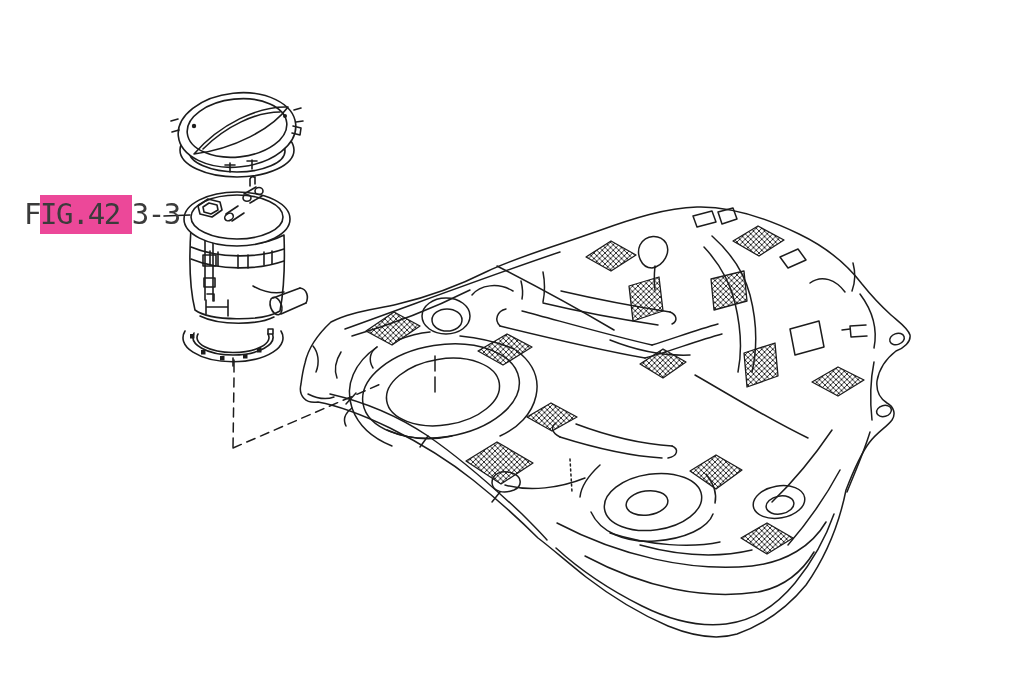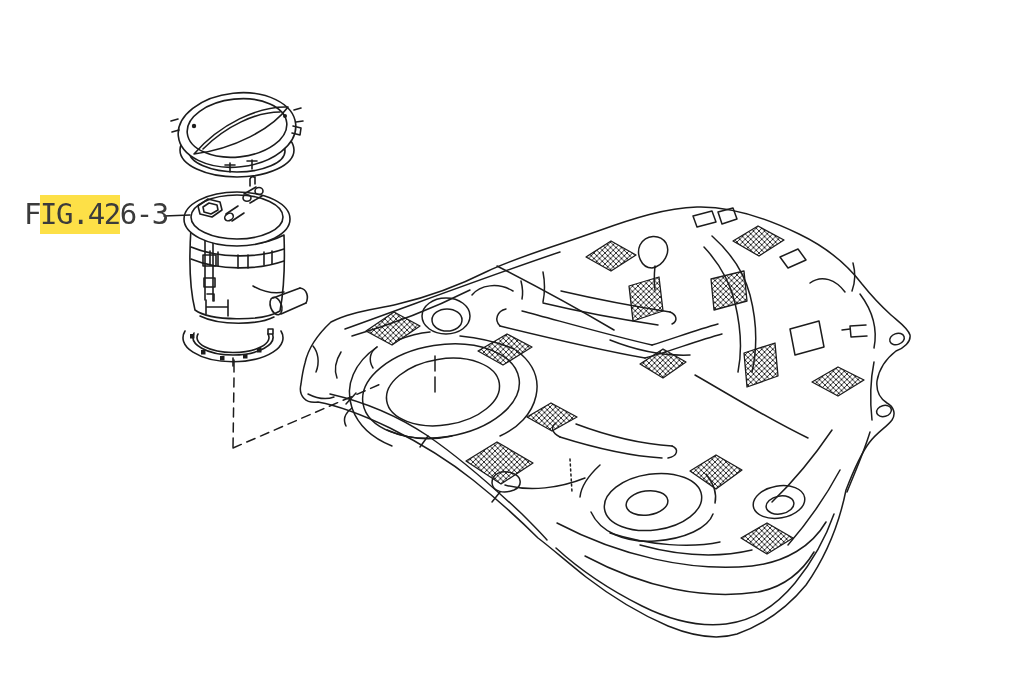--- a/index.html
+++ b/index.html
@@ -16,22 +16,22 @@
     left:24px;top:197px;
     font-size:29px;
     letter-spacing:-1.5px;
     color:#3b3b3b;
     white-space:nowrap;
     line-height:34px;
     cursor:pointer;
     user-select:none;
   }
   .fig-label .hl{
-    background:#fde047;
-    padding:2px 0 3px 0;
+    background:#ec4899;
+    padding:2px 12px 3px 0;
   }
 </style>
 </head>
 <body>
 
 <div id="stage">
 
   <svg width="1014" height="682" viewBox="0 0 1014 682">
     <defs>
       <pattern id="xh" width="5.5" height="5.5" patternUnits="userSpaceOnUse">
@@ -253,16 +253,16 @@
         <ellipse cx="276" cy="306" rx="5.5" ry="9" transform="rotate(-20 276 306)"></ellipse>
         <path d="M273,298 L300,288 M281,314 L306,303"></path>
         <path d="M300,288 C307,289 309,297 306,303"></path>
       </g>
     </g>
 
     <path d="M164,216 L190,215" stroke="#1c1c1c" stroke-width="1.6" stroke-linecap="round"></path>
   </svg>
 
   <div class="fig-label">
-    <span>F</span><span class="hl">IG.42</span><span>6-3</span>
+    <span>F</span><span class="hl">IG.42</span><span>3-3</span>
   </div>
 
 </div>
 
 </body></html>

